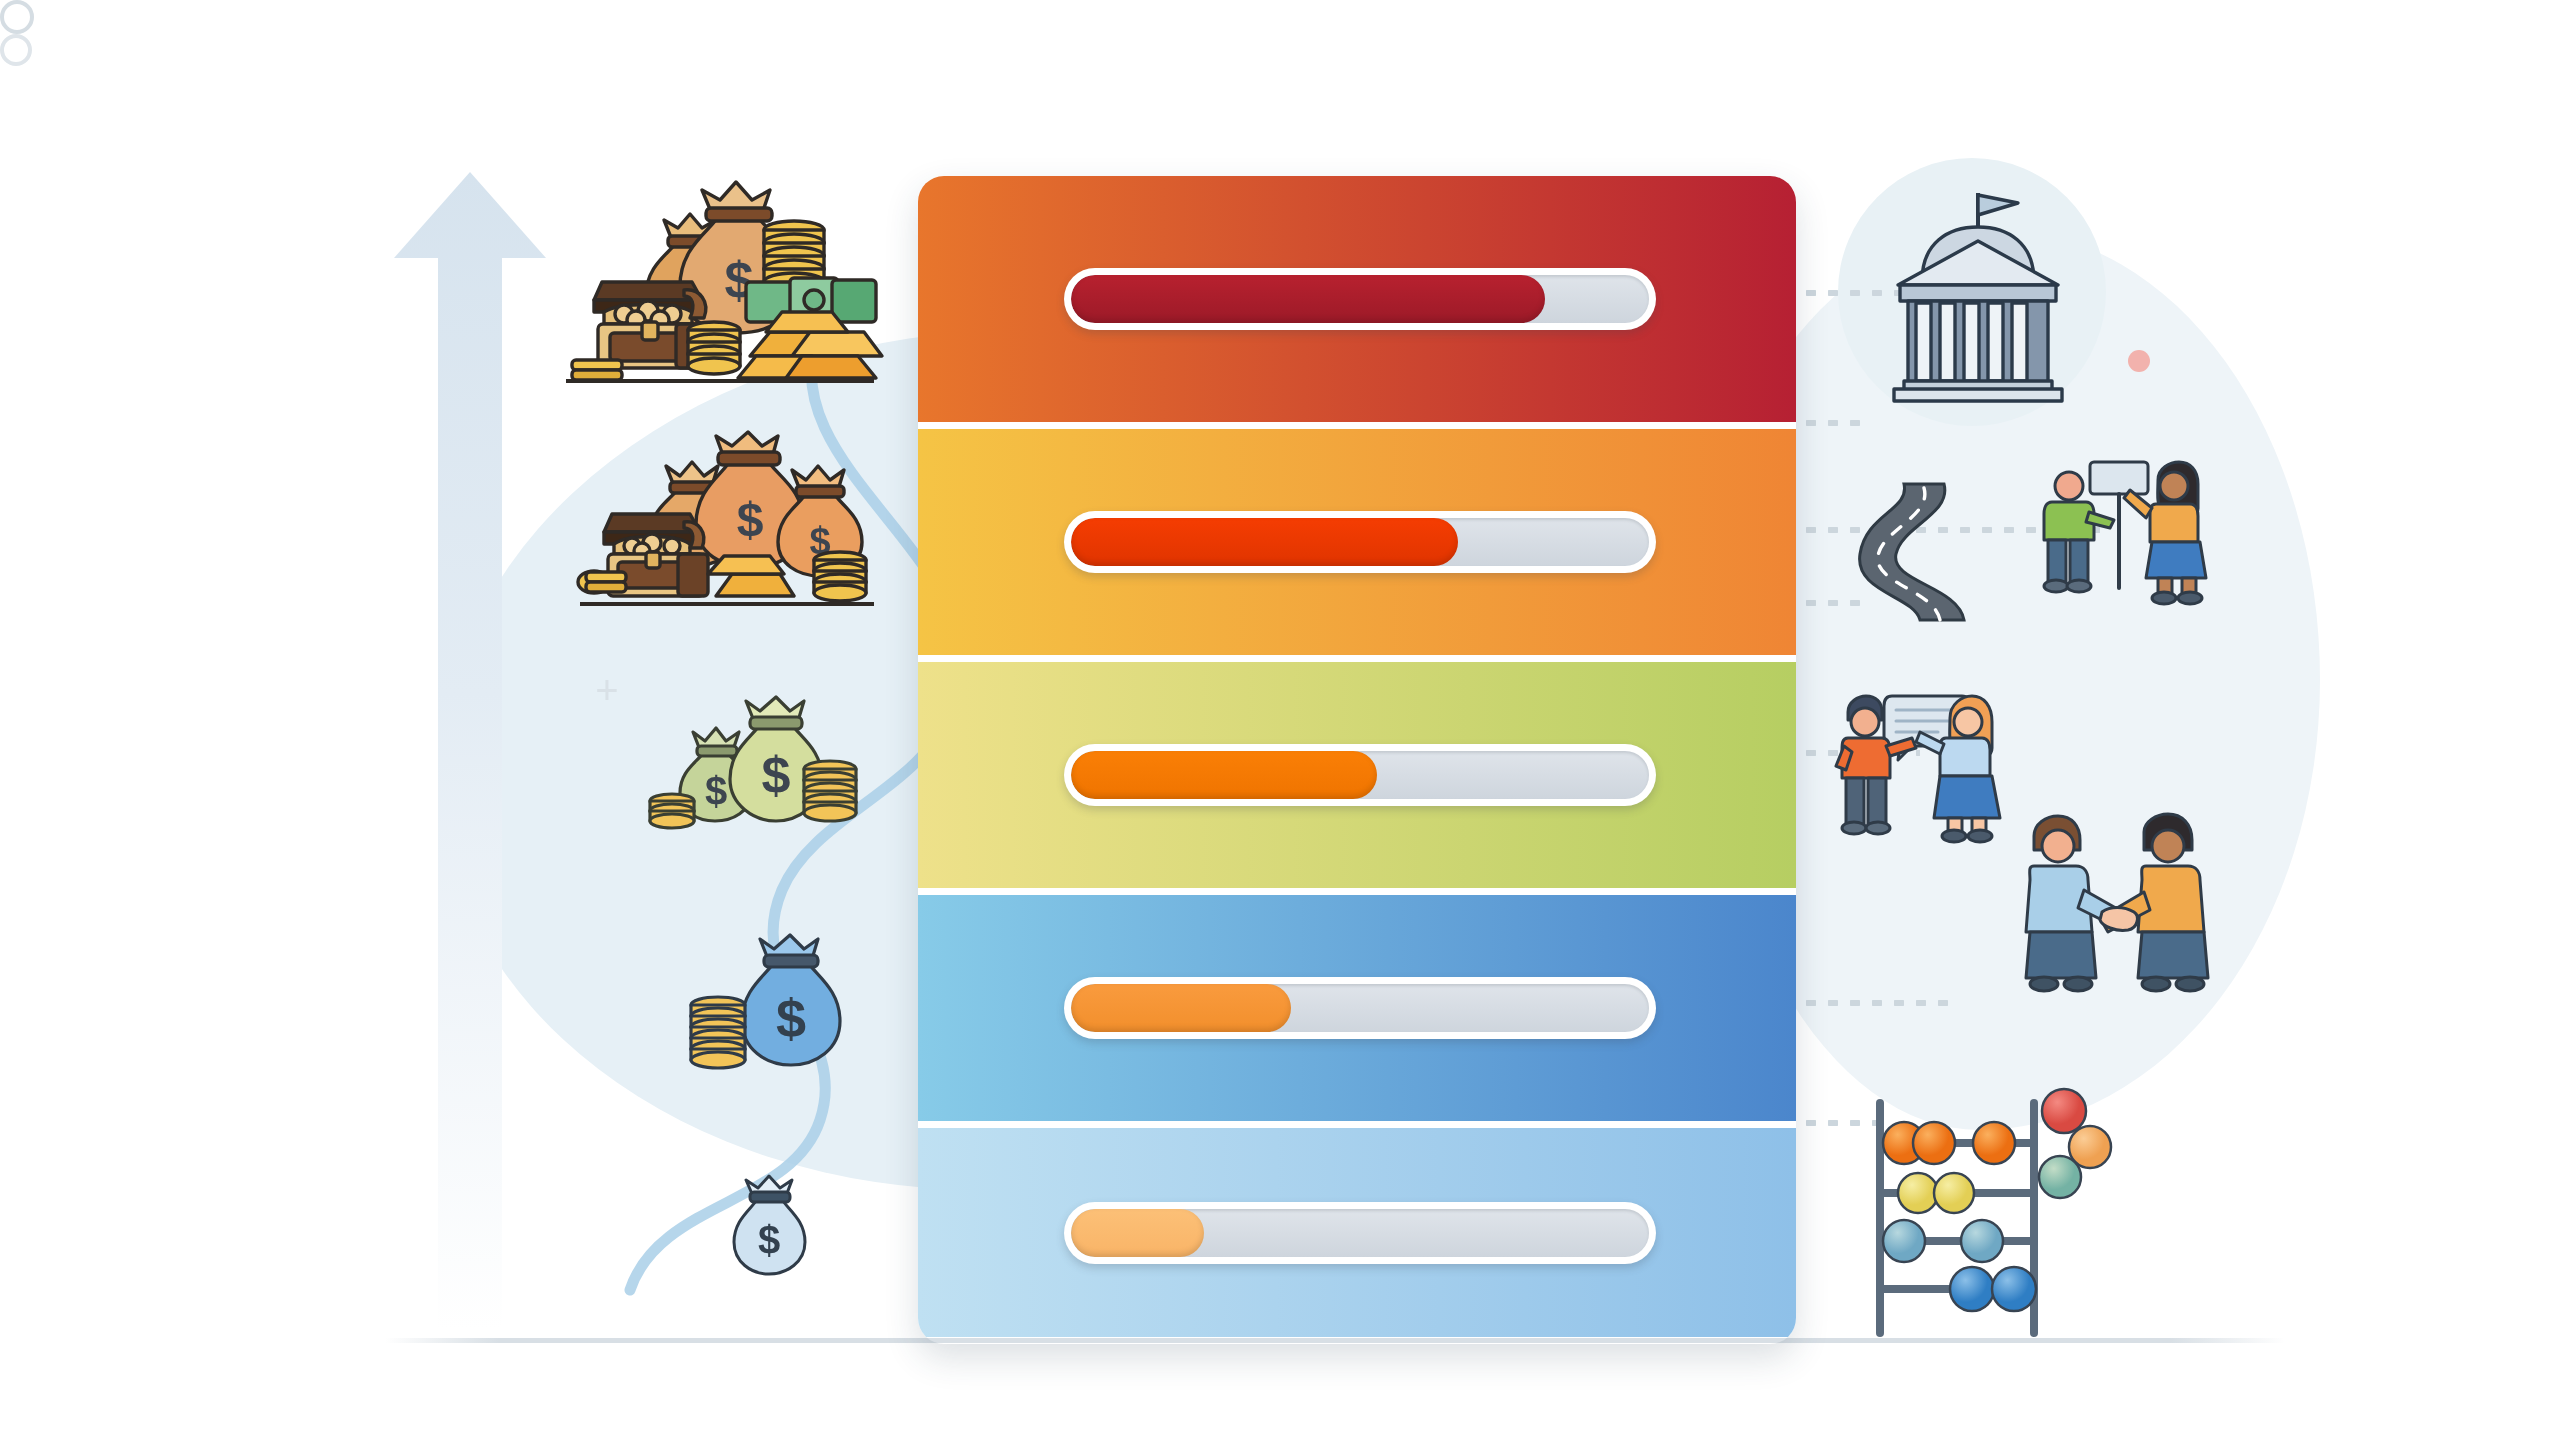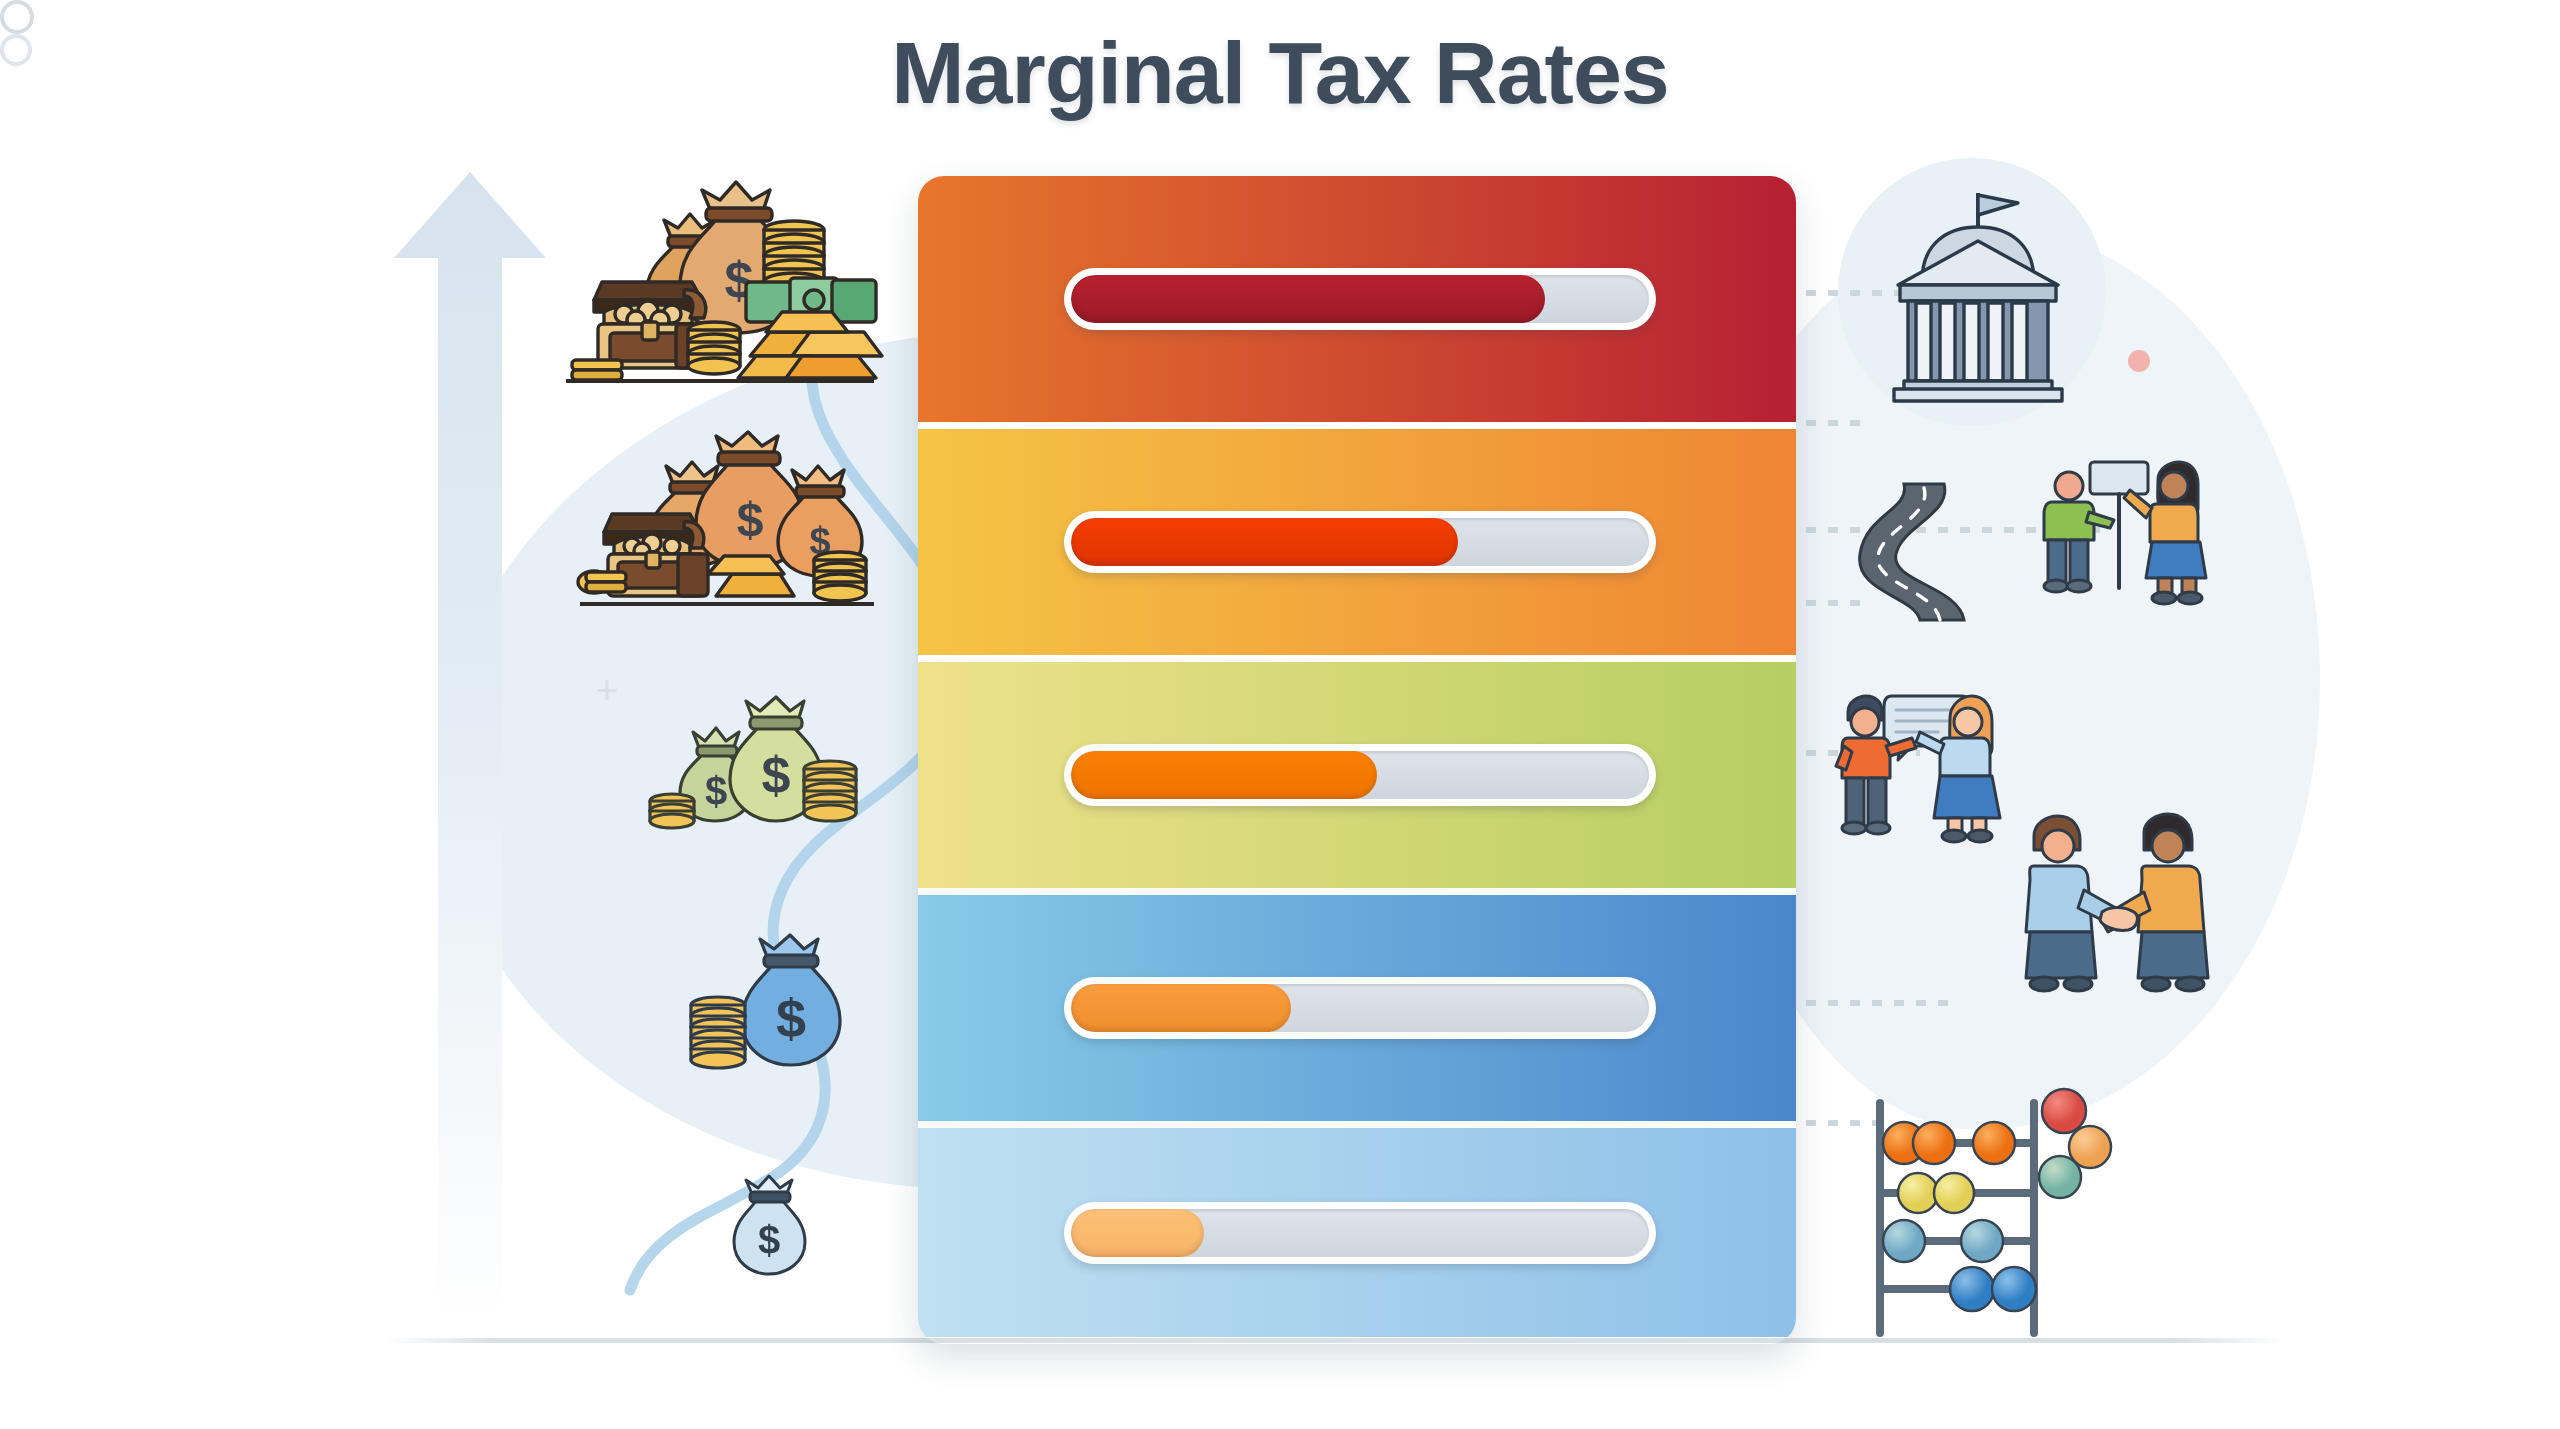--- a/index.html
+++ b/index.html
@@ -94,21 +94,20 @@
     <div id="squiggle">
       <svg width="520" height="960" viewBox="0 0 520 960">
         <path d="M300 0 C 250 120, 430 210, 440 320 C 452 450, 300 470, 262 560
                  C 222 655, 330 700, 300 790 C 272 875, 140 870, 110 960" fill="none" stroke="#a9cfe8" stroke-width="11" stroke-linecap="round" opacity=".85"></path>
       </svg>
     </div>
 
     <div id="baseline"></div>
   </div>
 
-  <div id="title" style="color: rgb(63, 76, 92);">Marginal Tax Rates</div>
 
   <div class="connector" style="left:1800px;top:290px;width:120px;"></div>
   <div class="connector" style="left:1800px;top:420px;width:60px;"></div>
   <div class="connector" style="left:1800px;top:527px;width:300px;"></div>
   <div class="connector" style="left:1800px;top:600px;width:70px;"></div>
   <div class="connector" style="left:1800px;top:750px;width:120px;"></div>
   <div class="connector" style="left:1800px;top:1000px;width:150px;"></div>
   <div class="connector" style="left:1800px;top:1120px;width:80px;"></div>
 
   <div id="stack">

